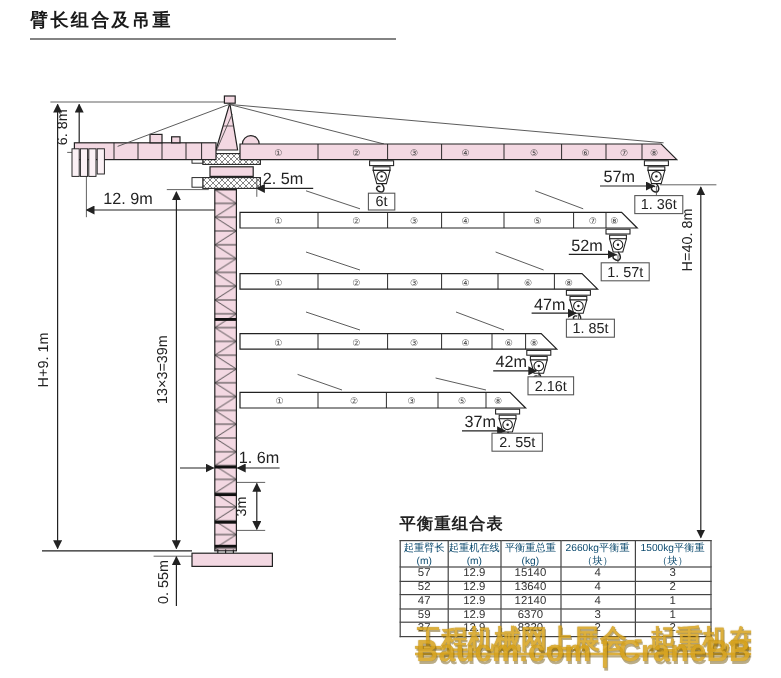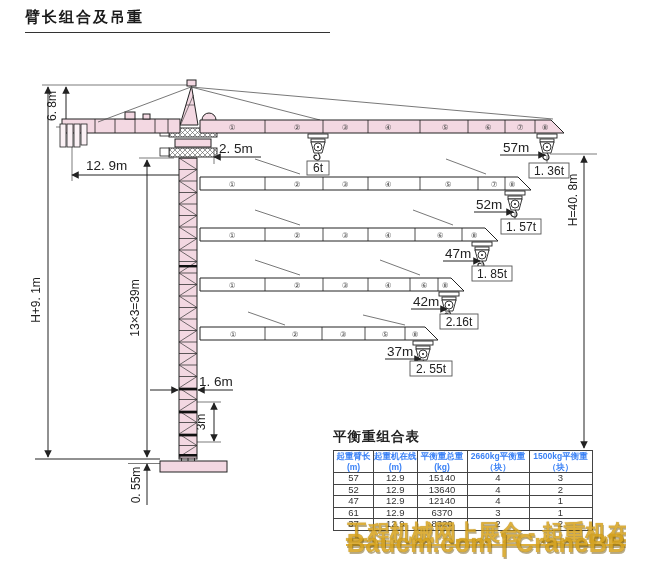--- a/index.html
+++ b/index.html
@@ -22,21 +22,21 @@
   .thin{stroke:#444;stroke-width:0.7;fill:none;}
   .ld{stroke:#555;stroke-width:0.8;fill:none;}
   .capbox{fill:#fff;stroke:#555;stroke-width:0.9;}
   .struct{fill:#f3d8e2;stroke:#222;stroke-width:1;}
   
   #cw{position:absolute;left:313px;top:428px;z-index:2;margin-left:20px;}
   #cw .t-title{font-size:13.5px;font-weight:bold;letter-spacing:1px;color:#222;margin:0 0 4px 0;}
   #cw table{border-collapse:collapse;table-layout:fixed;}
   #cw th,#cw td{border:1px solid #444;padding:0;text-align:center;vertical-align:middle;}
   #cw table{border:1.5px solid #333;}
-  #cw th{font-weight:bold;color:#3b82f6;}
+  #cw th{font-weight:normal;color:#0c4a6e;}
   #cw .hl{font-size:8.5px;line-height:11px;white-space:nowrap;}
   #cw .hu{font-size:8.5px;line-height:10px;}
   #cw td{font-size:9.5px;color:#333;height:10.5px;line-height:10.5px;}
   
   .wm{position:absolute;z-index:3;font-weight:bold;color:#d6a21c;opacity:0.85;
       text-shadow:1px 2px 0 rgba(110,80,0,0.55), 0 0 1px #a87d0a;white-space:nowrap;}
   #wm1{left:346px;top:518px;font-size:22px;text-decoration:underline;
        text-decoration-thickness:2px;text-underline-offset:4px;}
   #wm2{left:347px;top:529px;font-size:25px;letter-spacing:0.5px;}
 </style>
@@ -323,21 +323,21 @@
             <td>2</td>
       </tr>
       <tr>
         <td>47</td>
             <td>12.9</td>
             <td>12140</td>
             <td>4</td>
             <td>1</td>
       </tr>
       <tr>
-        <td>61</td>
+        <td>59</td>
             <td>12.9</td>
             <td>6370</td>
             <td>3</td>
             <td>1</td>
       </tr>
       <tr>
         <td>37</td>
             <td>12.9</td>
             <td>8320</td>
             <td>2</td>

